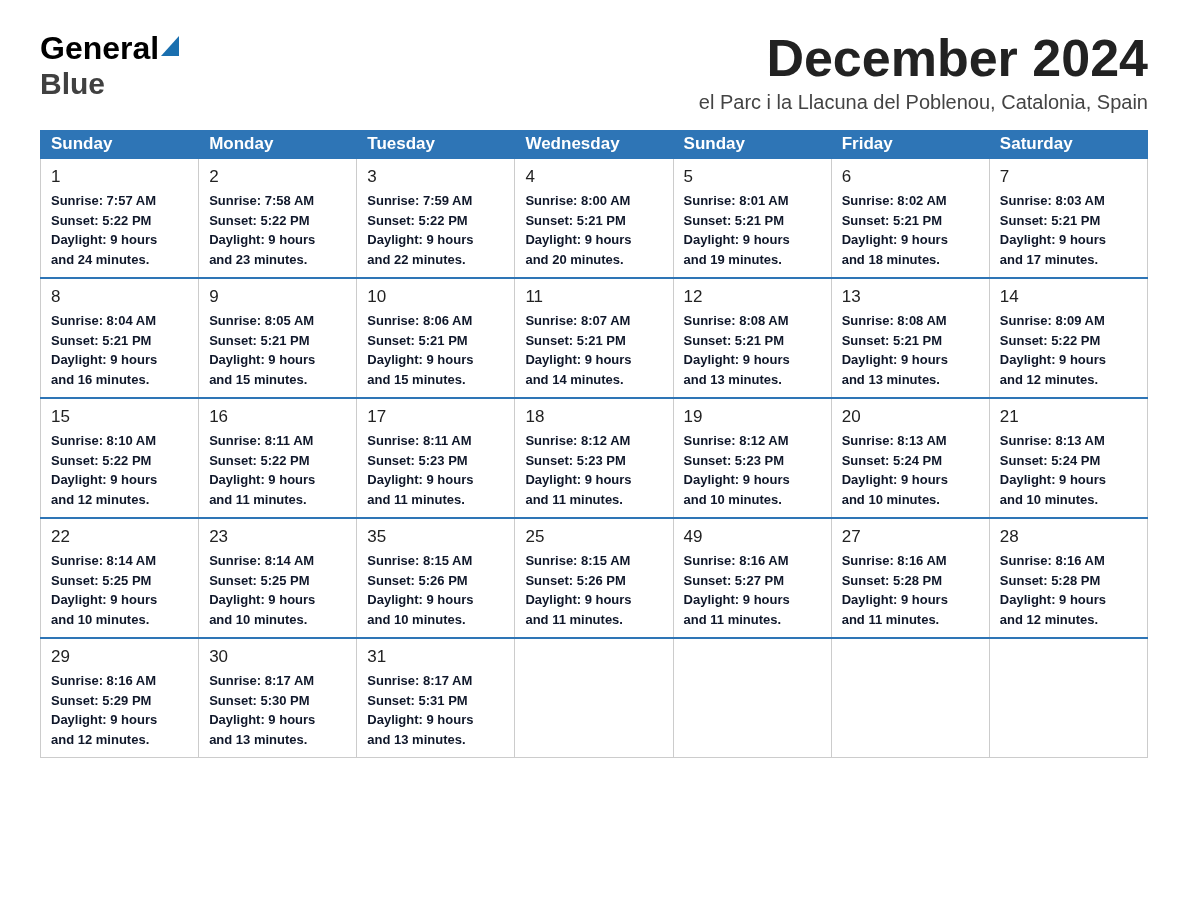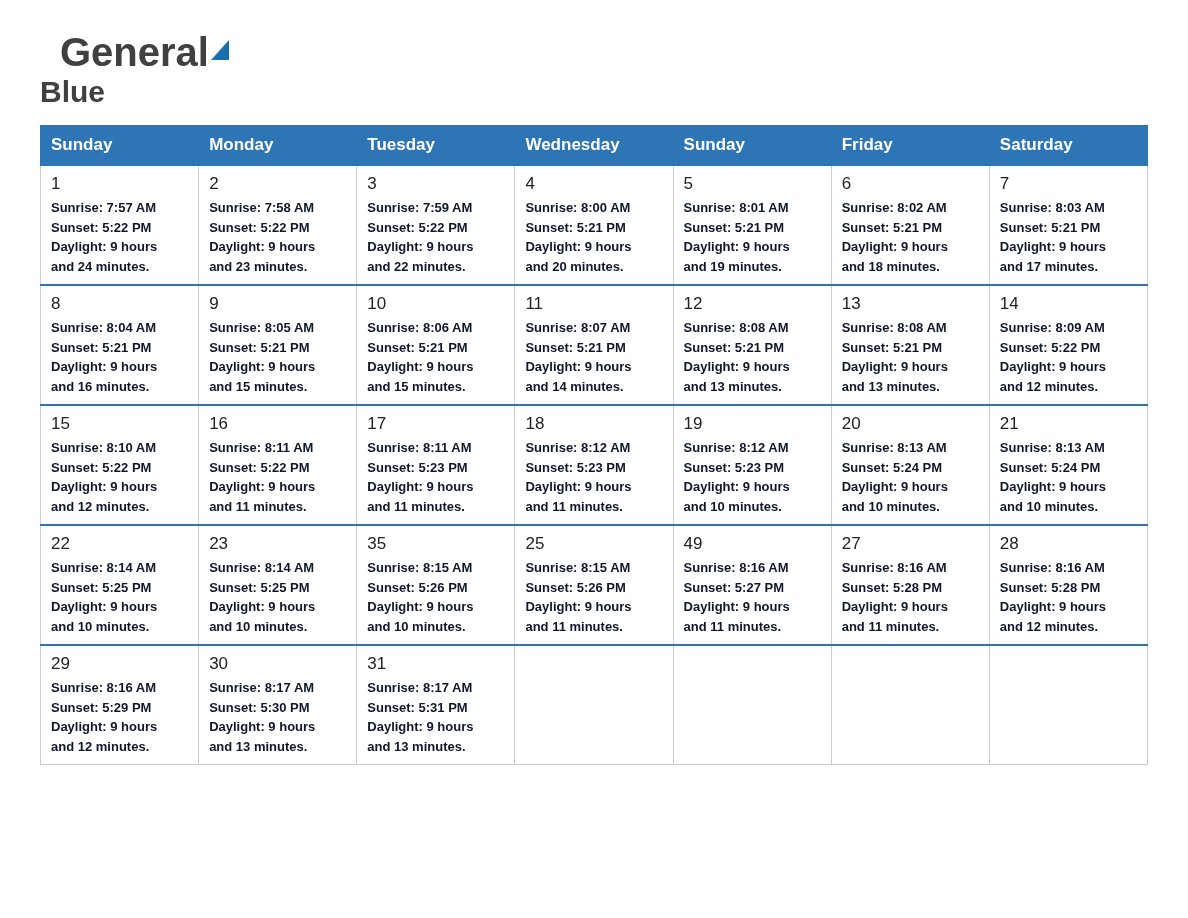--- a/index.html
+++ b/index.html
@@ -38,21 +38,21 @@
     .calendar-table {
       width: 100%;
       border-collapse: collapse;
       margin-top: 16px;
     }
     .calendar-table th {
       background-color: #2e75b6;
       color: #ffffff;
       font-size: 17px;
       font-weight: bold;
-      padding: 9px 10px;
+      padding: 3px 10px;
       text-align: left;
       border: 1px solid #2e75b6;
     }
     .calendar-table td {
       vertical-align: top;
       padding: 8px 10px;
       border: 1px solid #cccccc;
       border-top: 2px solid #2e75b6;
       font-size: 13px;
       color: #333333;
@@ -80,30 +80,34 @@
       display: flex;
       align-items: center;
     }
   </style>
 </head>
 <body>
 
 <div class="header-area">
   <div class="logo">
     <div class="logo-line1">
-      <span style="font-size:40px;font-weight:bold;color:#404040;margin-left:20px;">General</span>
+      <span style="font-size:32px;font-weight:bold;color:#000000;">General</span>
       <span style="display:inline-block;margin-left:2px;margin-bottom:2px;">
         <svg width="18" height="20" viewBox="0 0 18 20">
             <polygon points="0,20 18,0 18,20" fill="#1a6faf"></polygon>
           </svg>
       </span>
     </div>
     <div>
       <span style="font-size:30px;font-weight:bold;color:#404040;">Blue</span>
     </div>
+  </div>
+  <div class="title-area">
+    <div class="month-title">December 2024</div>
+    <div class="location-title">el Parc i la Llacuna del Poblenou, Catalonia, Spain</div>
   </div>
 </div>
 
 <table class="calendar-table">
   <thead>
     <tr>
       <th>Sunday</th>
       <th>Monday</th>
       <th>Tuesday</th>
       <th>Wednesday</th>

